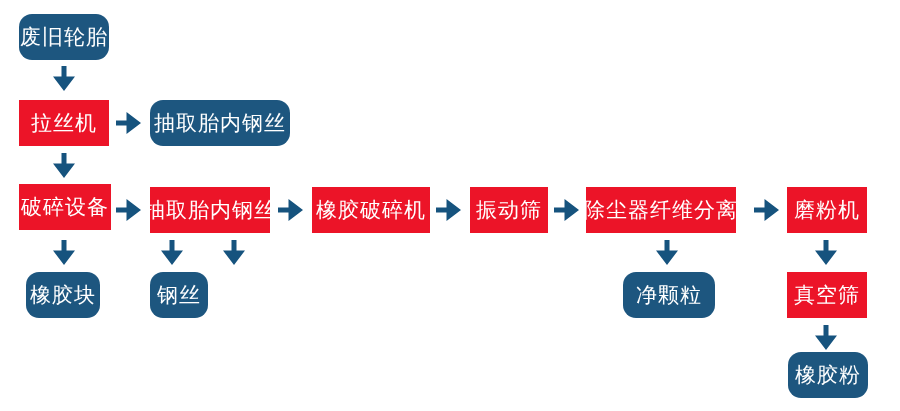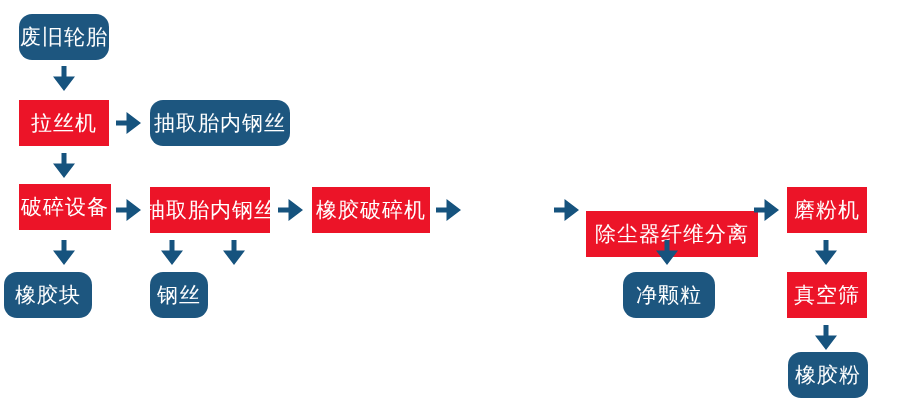--- a/index.html
+++ b/index.html
@@ -90,28 +90,29 @@
   </span>
 
   <div class="node process" style="left:312px; top:187px; width:118px;text-align:right;">橡胶破碎机</div>
 
   <span class="arrow right" style="left:436px; top:197px;">
     <svg viewBox="0 0 26 26">
         <path d="M10.5 0 h5 v10.5 h8.5 L13 25 L2 10.5 h8.5 Z"></path>
       </svg>
   </span>
 
+  <div class="node process" style="left:470px; top:187px; width:78px;">振动筛</div>
 
   <span class="arrow right" style="left:554px; top:197px;">
     <svg viewBox="0 0 26 26">
         <path d="M10.5 0 h5 v10.5 h8.5 L13 25 L2 10.5 h8.5 Z"></path>
       </svg>
   </span>
 
-  <div class="node process" style="left:586px; top:187px; width:172px;margin-top:24px;">除尘器纤维分离</div>
+  <div class="node process" style="left:586px; top:187px; width:150px;">除尘器纤维分离</div>
 
   <span class="arrow right" style="left:754px; top:197px;">
     <svg viewBox="0 0 26 26">
         <path d="M10.5 0 h5 v10.5 h8.5 L13 25 L2 10.5 h8.5 Z"></path>
       </svg>
   </span>
 
   <div class="node process" style="left:787px; top:187px; width:80px;">磨粉机</div>
 
   <span class="arrow down" style="left:51px; top:240px;">
@@ -133,21 +134,21 @@
     <svg viewBox="0 0 26 26">
         <path d="M10.5 0 h5 v10.5 h8.5 L13 25 L2 10.5 h8.5 Z"></path>
       </svg>
   </span>
   <span class="arrow down" style="left:813px; top:240px;">
     <svg viewBox="0 0 26 26">
         <path d="M10.5 0 h5 v10.5 h8.5 L13 25 L2 10.5 h8.5 Z"></path>
       </svg>
   </span>
 
-  <div class="node material" style="left:4px; top:272px; width:88px;">橡胶块</div>
+  <div class="node material" style="left:26px; top:272px; width:74px;">橡胶块</div>
 
   <div class="node material" style="left:150px; top:272px; width:58px;">钢丝</div>
 
 
   <div class="node process" style="left:787px; top:272px; width:80px;">真空筛</div>
 
   <div class="node material" style="left:623px; top:272px; width:92px;">净颗粒</div>
 
   <span class="arrow down" style="left:813px; top:325px;">
     <svg viewBox="0 0 26 26">

